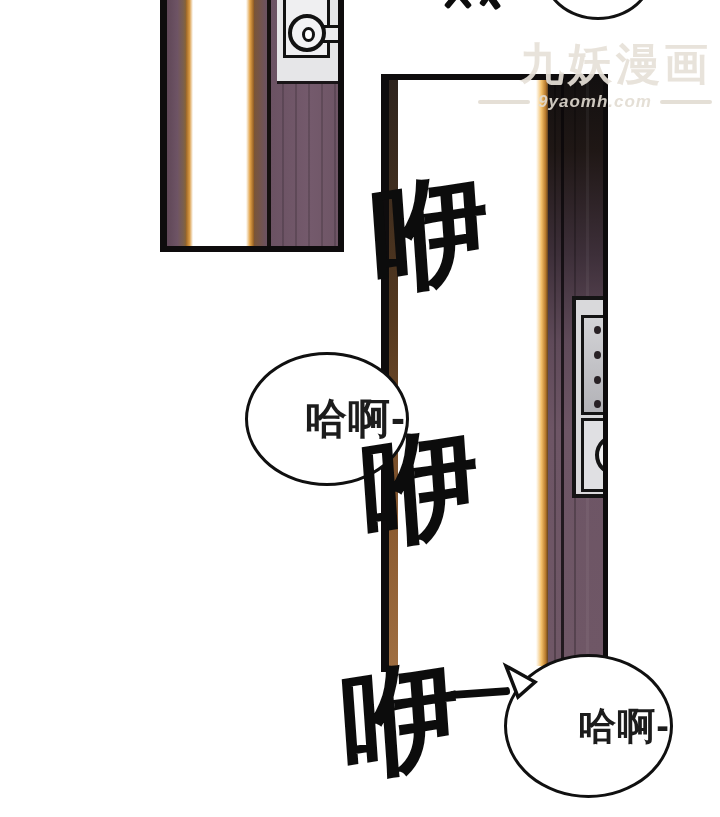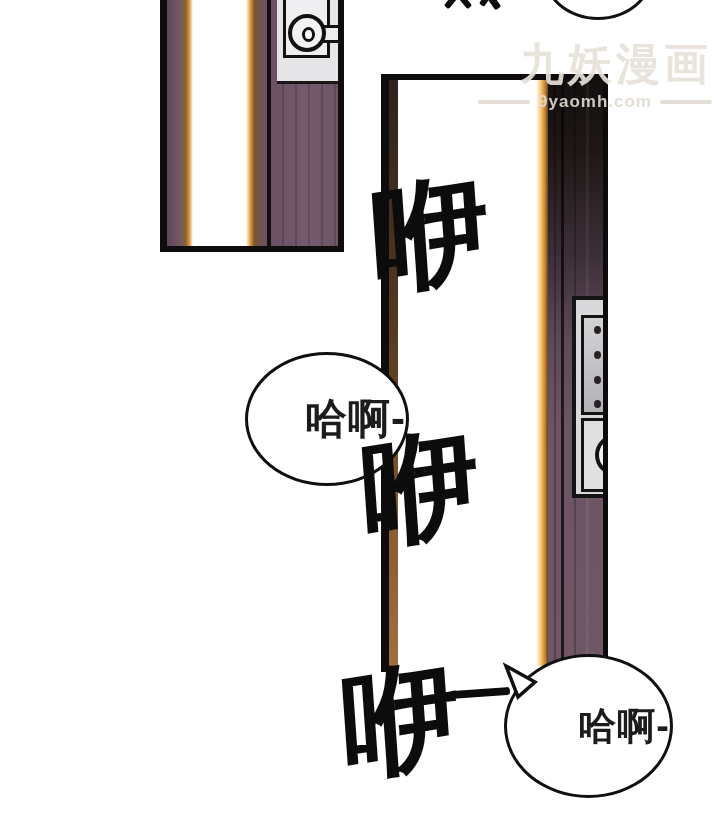--- a/index.html
+++ b/index.html
@@ -6,21 +6,21 @@
   .page{
     position:relative;width:720px;height:817px;background:#ffffff;
     overflow:hidden;margin:0 auto;
     font-family:"Liberation Sans","DejaVu Sans",sans-serif;
   }
   .abs{position:absolute;}
 
   
   .watermark{right:8px;top:42px;text-align:right;z-index:3;color:#e7e1d8;}
   .wm-title{font-size:44px;font-weight:700;letter-spacing:4px;line-height:1;opacity:.92;}
-  .wm-row{display:flex;align-items:center;justify-content:flex-end;gap:8px;margin-top:6px;opacity:.9;}
+  .wm-row{display:flex;align-items:center;justify-content:flex-end;gap:8px;margin-top:6px;opacity:.9;font-style:italic;}
   .wm-dash{width:52px;height:4px;background:#e2dcd2;border-radius:2px;}
   .wm-site{font-size:17px;font-weight:700;letter-spacing:1px;color:#e2dcd2;}
 
   
   .panel{overflow:hidden;z-index:1;}
   #panel1{left:160px;top:0;width:184px;height:252px;}
   #panel2{left:381px;top:74px;width:227px;height:600px;}
   .blk{background:#0e0c0d;}
 
   

